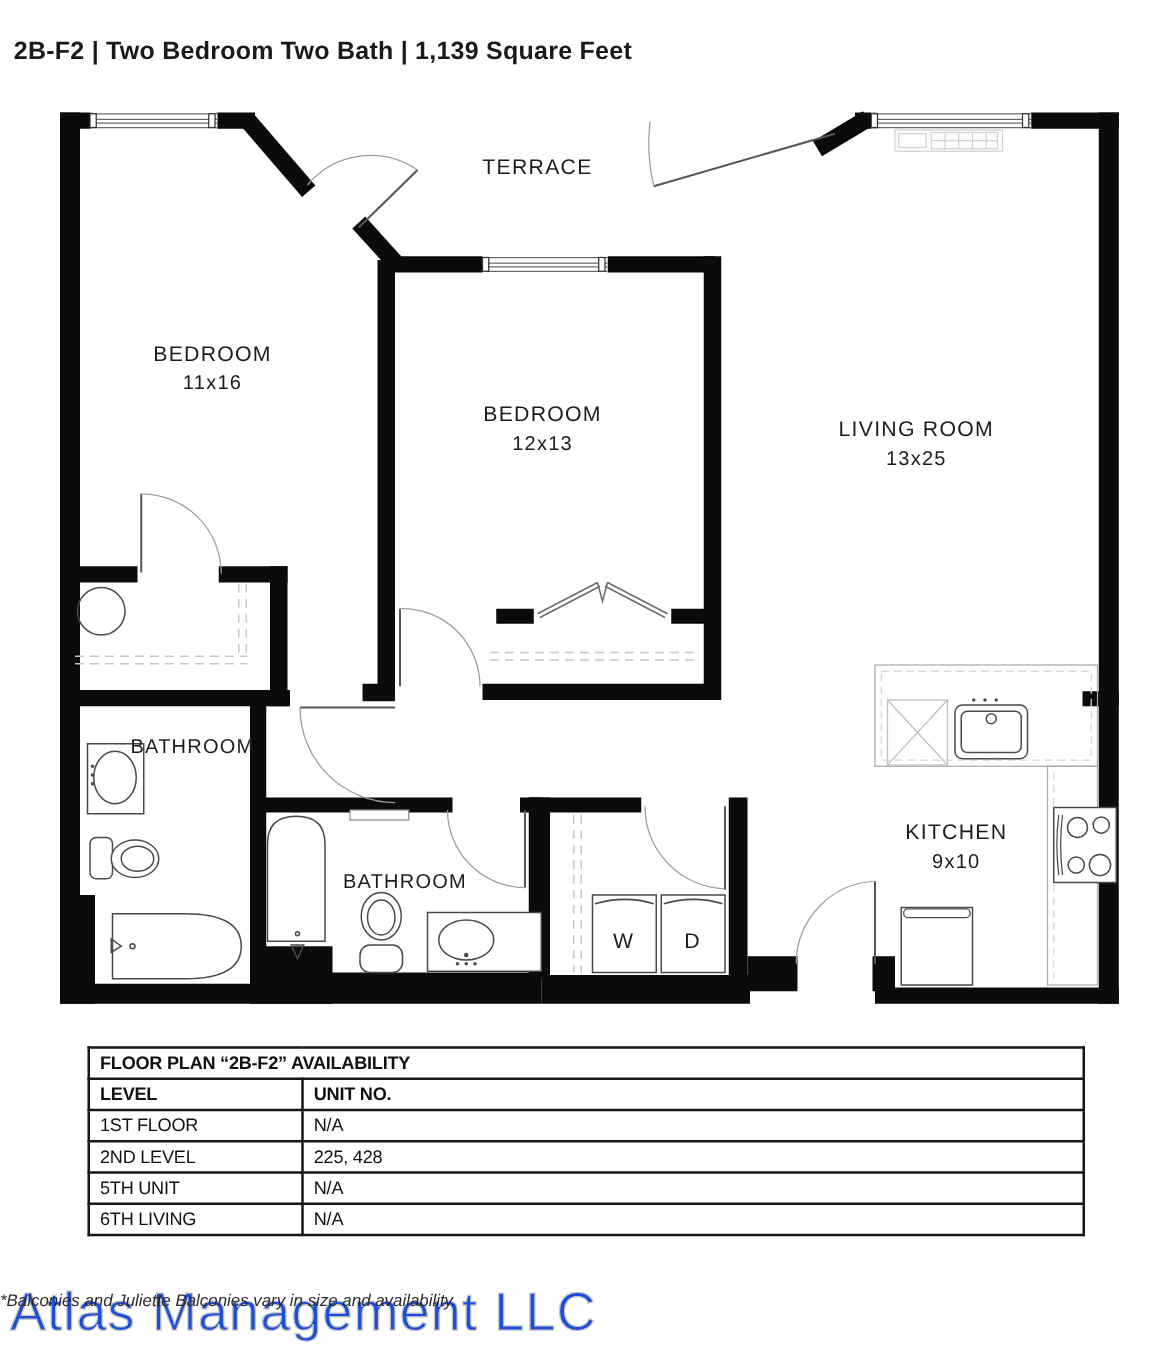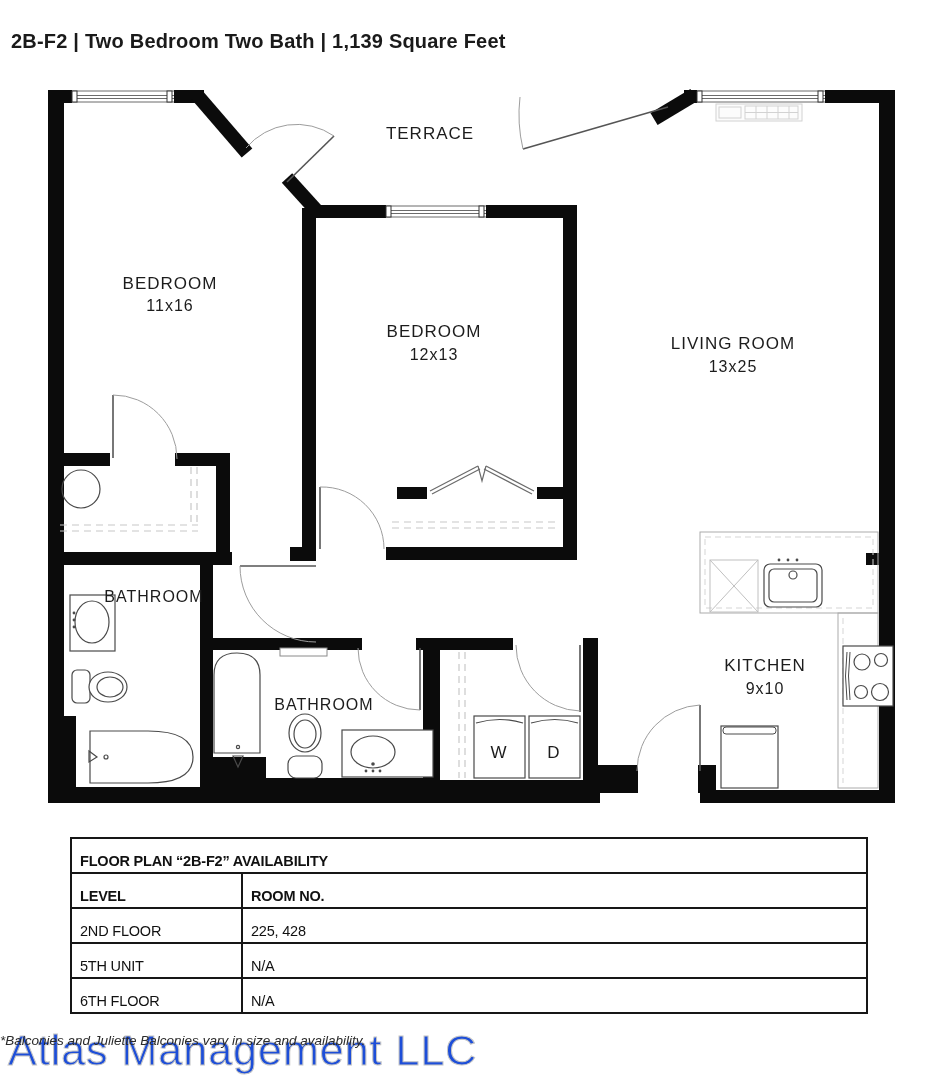--- a/index.html
+++ b/index.html
@@ -3,21 +3,21 @@
 <meta charset="utf-8">
 <style>
   html,body{margin:0;padding:0;background:#ffffff;}
   body{width:939px;height:1080px;position:relative;font-family:"Liberation Sans",sans-serif;overflow:hidden;}
   .page-title{position:absolute;top:30px;left:11px;width:939px;text-align:left;
     font-size:20px;font-weight:bold;color:#1a1a1a;letter-spacing:.2px;}
   #plan-svg{position:absolute;top:0;left:0;}
   .room-label{font-family:"Liberation Sans",sans-serif;fill:#1c1c1c;letter-spacing:1px;}
   .availability{position:absolute;left:70px;top:837px;width:798px;border-collapse:collapse;
     font-size:14.5px;color:#111;}
-  .availability td{border:2px solid #161616;padding:12px 6px 2px 8px;height:19px;letter-spacing:-0.2px;}
+  .availability td{border:2px solid #161616;padding:2px 6px 2px 8px;height:19px;letter-spacing:-0.2px;}
   .availability .t-title td{font-weight:bold;}
   .availability .t-head td{font-weight:bold;}
   .availability td.col-level{width:155px;}
   .foot-note{position:absolute;top:1033px;left:0;width:939px;text-align:left;
     font-style:italic;font-size:13.5px;color:#2b2b2b;z-index:2;}
   .watermark{position:absolute;top:1026px;left:8px;font-size:43px;color:#1d4ed8;
     -webkit-text-stroke:1px #c6c6c6;letter-spacing:1px;z-index:1;}
 </style>
 </head>
 <body>
@@ -263,31 +263,35 @@
   </g>
 </svg>
 
 <table class="availability">
   <tbody>
     <tr class="t-title">
       <td colspan="2">FLOOR PLAN “2B-F2” AVAILABILITY</td>
     </tr>
     <tr class="t-head">
       <td class="col-level">LEVEL</td>
-      <td>ROOM NO.</td>
-    </tr>
-    <tr>
-      <td class="col-level">2ND FLOOR</td>
+      <td>UNIT NO.</td>
+    </tr>
+    <tr>
+      <td class="col-level">1ST FLOOR</td>
+      <td>N/A</td>
+    </tr>
+    <tr>
+      <td class="col-level">2ND LEVEL</td>
       <td>225, 428</td>
     </tr>
     <tr>
       <td class="col-level">5TH UNIT</td>
       <td>N/A</td>
     </tr>
     <tr>
-      <td class="col-level">6TH FLOOR</td>
+      <td class="col-level">6TH LIVING</td>
       <td>N/A</td>
     </tr>
   </tbody>
 </table>
 
 <div class="watermark">Atlas Management LLC</div>
 <div class="foot-note">*Balconies and Juliette Balconies vary in size and availability.</div>
 
 </body></html>

